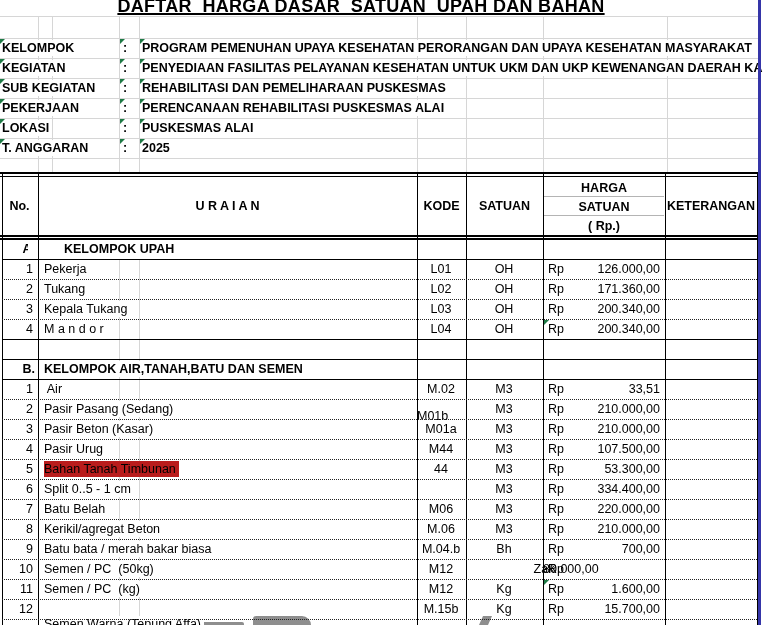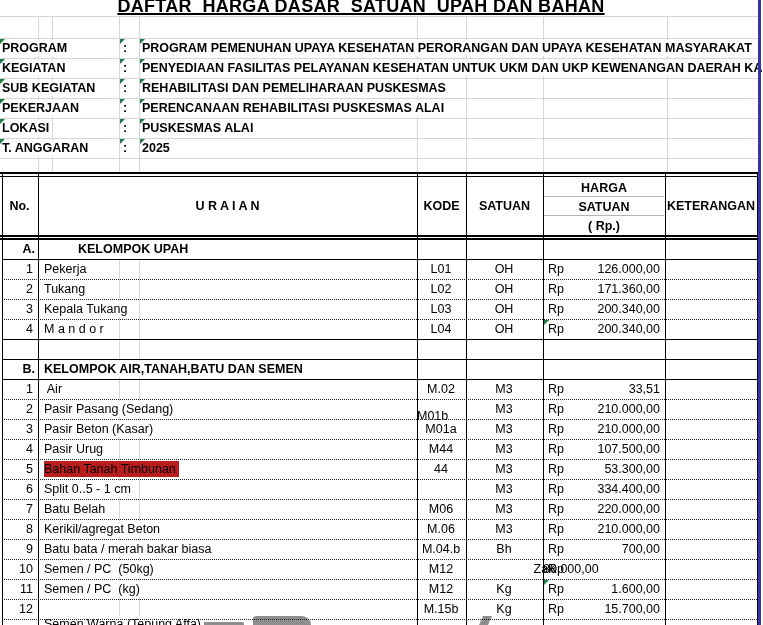--- a/index.html
+++ b/index.html
@@ -83,21 +83,21 @@
       <div class="dotline" style="left: 2px; top: 559px; width: 755px;"></div>
       <div class="dotline" style="left: 2px; top: 579px; width: 755px;"></div>
       <div class="dotline" style="left: 2px; top: 599px; width: 755px;"></div>
       <div class="dotline" style="left: 2px; top: 619px; width: 755px;"></div>
     </div>
 
   <div class="title">DAFTAR  HARGA DASAR  SATUAN  UPAH DAN BAHAN</div>
 
   <div id="info-layer">
     <div class="info-row" style="top:38px">
-      <span class="cell lbl">PROGRAM</span>
+      <span class="cell lbl">KELOMPOK</span>
       <span class="cell sep">:</span>
       <span class="cell val">PROGRAM PEMENUHAN UPAYA KESEHATAN PERORANGAN DAN UPAYA KESEHATAN MASYARAKAT</span>
       <div class="tri" style="left:0;top:1px"></div>
       <div class="tri" style="left:120px;top:1px"></div>
       <div class="tri" style="left:140px;top:1px"></div>
     </div>
     <div class="info-row" style="top:58px">
       <span class="cell lbl">KEGIATAN</span>
       <span class="cell sep">:</span>
       <span class="cell val">PENYEDIAAN FASILITAS PELAYANAN KESEHATAN UNTUK UKM DAN UKP KEWENANGAN DAERAH KABUPATEN/KOTA</span>
@@ -147,21 +147,21 @@
     <span class="th" style="left:543px;top:179px;width:122px;">HARGA</span>
     <span class="th" style="left:543px;top:198px;width:122px;">SATUAN</span>
     <span class="th" style="left:543px;top:217px;width:122px;">( Rp.)</span>
     <span class="th" style="left:665px;top:197px;width:92px;">KETERANGAN</span>
     <div class="lightline" style="left:544px;top:196px;width:120px;"></div>
     <div class="lightline" style="left:544px;top:215px;width:120px;"></div>
   </div>
 
   <div id="tbody-layer">
       <span class="cell b" style="left: 2px; top: 241px; width: 33px; text-align: right;">A.</span>
-      <span class="cell b" style="left: 42px; top: 241px; background: rgb(255, 255, 255); padding-right: 3px; padding-left: 36px;">KELOMPOK UPAH</span>
+      <span class="cell b" style="left: 28px; top: 241px; background: rgb(255, 255, 255); padding-right: 3px; padding-left: 36px;">KELOMPOK UPAH</span>
       <span class="cell" style="left: 2px; top: 261px; width: 31px; text-align: right;">1</span>
       <span class="cell" style="left: 44px; top: 261px; background: rgb(255, 255, 255); padding-right: 3px;">Pekerja</span>
       <span class="cell" style="left: 417px; top: 261px; width: 48px; text-align: center;">L01</span>
       <span class="cell" style="left: 466px; top: 261px; width: 76px; text-align: center;">OH</span>
       <span class="cell" style="left: 548px; top: 261px;">Rp</span>
       <span class="cell" style="left: 543px; top: 261px; width: 117px; text-align: right;">126.000,00</span>
       <span class="cell" style="left: 2px; top: 281px; width: 31px; text-align: right;">2</span>
       <span class="cell" style="left: 44px; top: 281px; background: rgb(255, 255, 255); padding-right: 3px;">Tukang</span>
       <span class="cell" style="left: 417px; top: 281px; width: 48px; text-align: center;">L02</span>
       <span class="cell" style="left: 466px; top: 281px; width: 76px; text-align: center;">OH</span>

